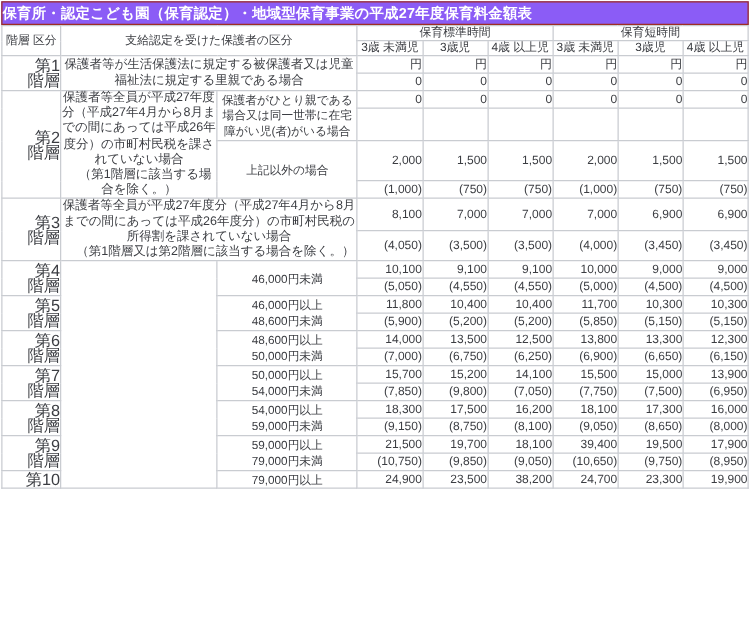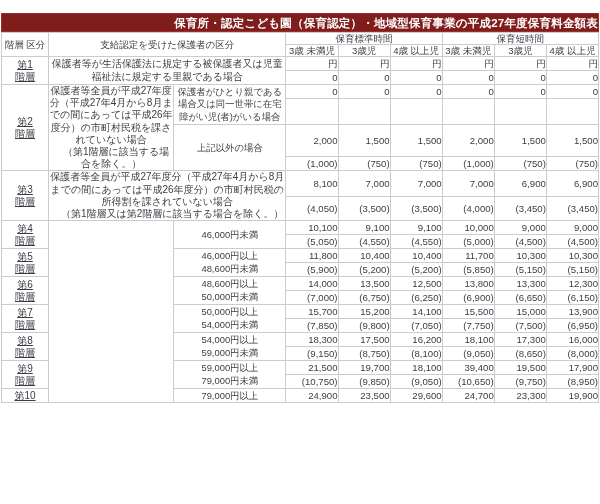--- a/index.html
+++ b/index.html
@@ -6,28 +6,28 @@
   body{
     width:600px;height:504px;overflow:hidden;
     font-family:"Liberation Sans","DejaVu Sans",sans-serif;
     color:#33353a;
   }
   .sheet{width:600px;height:504px;position:relative;background:#fff;}
 
   
   .title-bar{
     height:19px;line-height:19px;
-    background:#7f1d1d;
+    background:#8b5cf6;
     color:#ffffff;
     font-size:11.5px;font-weight:bold;
-    text-align:right;
+    text-align:left;
     letter-spacing:.2px;
     border:1px solid #9f2d25;
     box-sizing:border-box;
-    margin:13px 1px 0 1px;
+    margin:1px 1px 0 1px;
     white-space:nowrap;
     overflow:hidden;
   }
 
   
   table.fee{
     border-collapse:collapse;
     table-layout:fixed;
     width:598px;
     margin:0 1px;
@@ -42,27 +42,26 @@
     box-sizing:border-box;
   }
   .hcell{
     text-align:center;
     color:#3b3d42;
     font-size:9.5px;
     line-height:11px;
     padding:2px 1px;
   }
   .tier{
-    text-align:center;
+    text-align:right;
     padding:2px 0 2px 4px;
-    font-size:10px;
+    font-size:13px;
     line-height:12px;
     white-space:pre-line;
     color:#3b3d42;
-    text-decoration:underline;
   }
   .desc{
     text-align:center;
     padding:3px 4px;
     font-size:10px;
     line-height:12.2px;
     white-space:pre-line;
     color:#3b3d42;
   }
   .bracket{
@@ -335,21 +334,21 @@
         <td class="num">(10,650)</td>
         <td class="num">(9,750)</td>
         <td class="num">(8,950)</td>
       </tr>
 
       <tr>
         <td class="tier">第10</td>
         <td class="bracket">79,000円以上</td>
         <td class="num">24,900</td>
         <td class="num">23,500</td>
-        <td class="num">29,600</td>
+        <td class="num">38,200</td>
         <td class="num">24,700</td>
         <td class="num">23,300</td>
         <td class="num">19,900</td>
       </tr>
 
     </tbody>
   </table>
 </div>
 
 </body></html>

